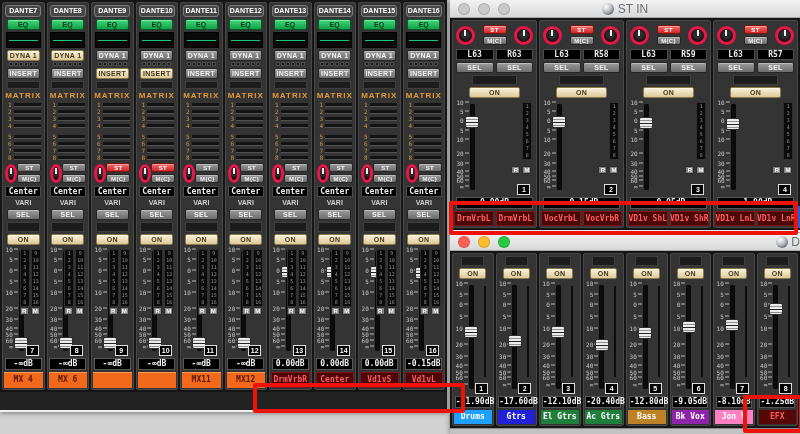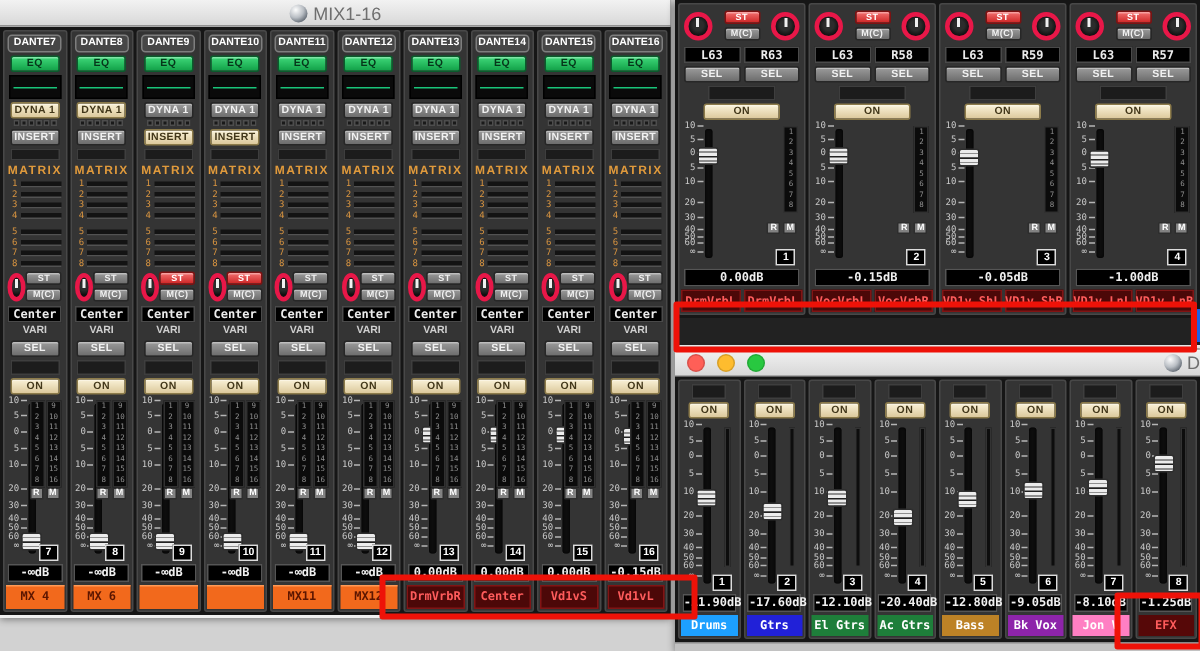--- a/index.html
+++ b/index.html
@@ -100,24 +100,20 @@
   .annotation { position:absolute; border:4px solid #ee1208; border-radius:2px; z-index:60; pointer-events:none; }
   .graybar { position:absolute; left:0; right:0; bottom:0; height:6px; background:#c2c2c2; border-top:1px solid #8a8a8a; }
   .sliver { position:absolute; background:#1663e8; z-index:5; }
 </style>
 </head>
 <body>
 
 <div style="position:absolute; inset:0;">
 
   <section class="window" id="mix-window" style="left:0; top:0; width:447px; height:412px; border-bottom:2px solid #f0f0f0;">
-    <div class="titlebar">
-      <span class="sphere"></span>
-      <span class="ttl">MIX1-16</span>
-    </div>
     <div class="strips" id="mix-strips">
         <div class="strip">
           <div class="hdr">DANTE7</div>
           <div class="cbtn green">EQ</div>
           <div class="eqdisp">
             <div class="eqline"></div>
           </div>
           <div class="cbtn cream">DYNA 1</div>
           <div class="dots">
             <span class="dot"></span>
@@ -1209,20 +1205,29 @@
             </div>
             <div class="numbadge">16</div>
           </div>
           <div class="dbdisp">-0.15dB</div>
           <div class="nametag redname">Vd1vL</div>
         </div>
       </div>
   </section>
 
   <section class="window" id="stin-window" style="left:450px; top:0; width:350px; height:232px; border-bottom:2px solid #f0f0f0;">
+    <div class="titlebar">
+      <span class="lights">
+        <span class="light gray"></span>
+        <span class="light gray"></span>
+        <span class="light gray"></span>
+      </span>
+      <span class="sphere"></span>
+      <span class="ttl">ST IN</span>
+    </div>
     <div class="strips" id="stin-strips">
         <div class="strip">
           <div class="knobrow2">
             <div class="knob"></div>
             <div class="sideb">
               <div class="cbtn sm red">ST</div>
               <div class="cbtn sm gray">M(C)</div>
             </div>
             <div class="knob"></div>
           </div>

